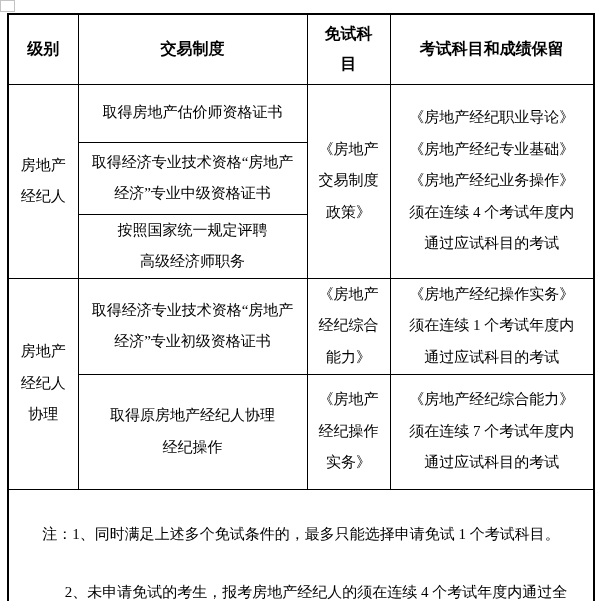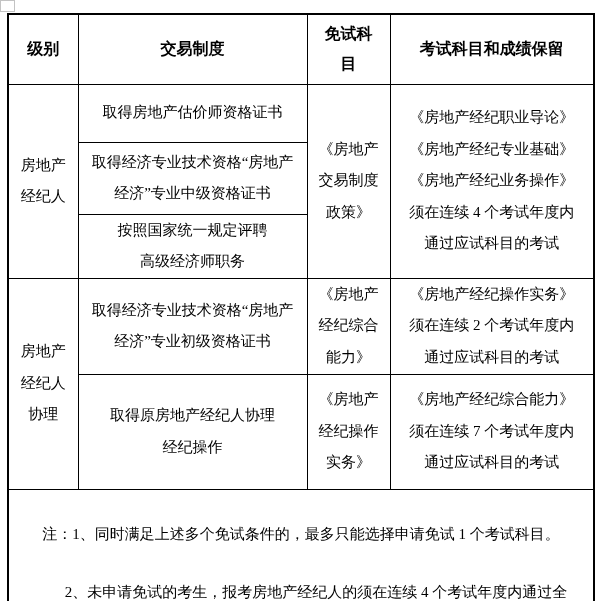--- a/index.html
+++ b/index.html
@@ -123,21 +123,21 @@
       <tr class="rh-b1">
         <td rowspan="2">房地产
 经纪人
 协理</td>
         <td>取得经济专业技术资格“房地产
 经济”专业初级资格证书</td>
         <td>《房地产
 经纪综合
 能力》</td>
         <td>《房地产经纪操作实务》
-须在连续 2 个考试年度内
+须在连续 1 个考试年度内
 通过应试科目的考试</td>
       </tr>
       <tr class="rh-b2">
         <td>取得原房地产经纪人协理
 经纪操作</td>
         <td>《房地产
 经纪操作
 实务》</td>
         <td>《房地产经纪综合能力》
 须在连续 7 个考试年度内

